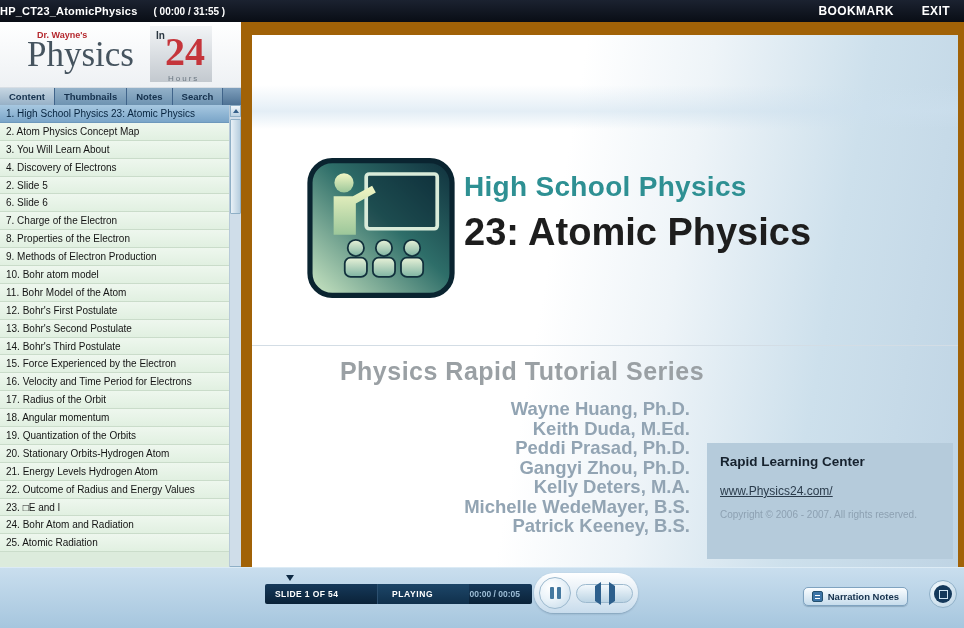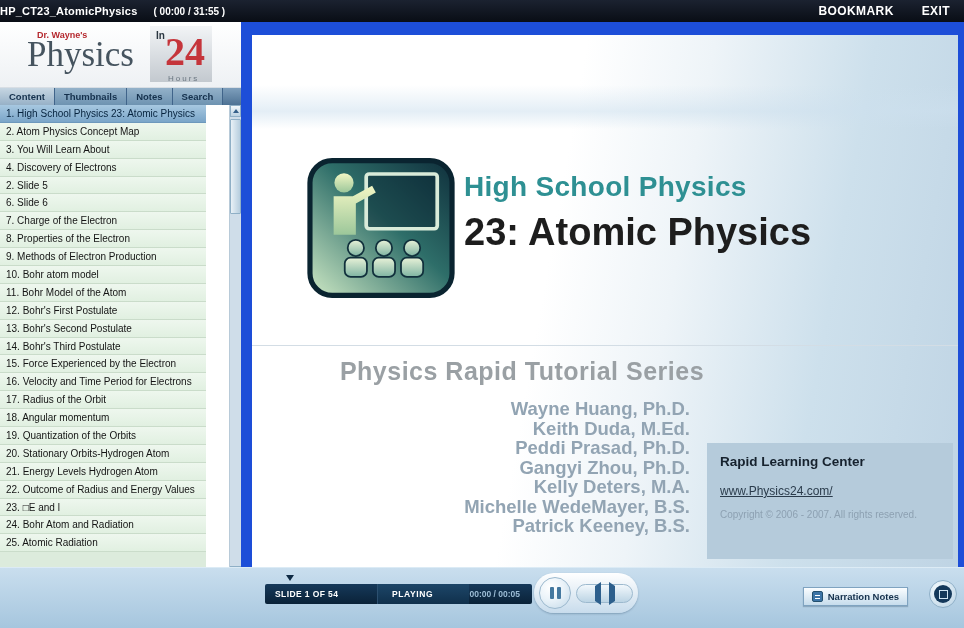--- a/index.html
+++ b/index.html
@@ -24,36 +24,36 @@
   .logo-word { position:absolute; left:27px; top:13px; font-family:"Liberation Serif", serif; font-size:35px; color:#46545f; }
   .logo-in { position:absolute; left:156px; top:8px; font-size:10px; font-weight:bold; color:#2a3640; }
   .logo-num { position:absolute; left:165px; top:6px; font-family:"Liberation Serif", serif; font-size:40px; font-weight:bold; color:#c5353b; }
   .logo-hours { position:absolute; left:168px; top:52px; font-size:8px; letter-spacing:2px; color:#6a7680; }
 
   .tabs { position:absolute; top:66px; left:0; right:0; height:17px; background:linear-gradient(#7e9fbc,#4e7294); display:flex; }
   .tab { display:flex; align-items:center; justify-content:center; padding:0 9px; font-size:9.5px; font-weight:bold;
     color:#14304c; border-right:1px solid #40648a; background:linear-gradient(#93b1c9,#6e93b1); cursor:pointer; white-space:nowrap; }
   .tab.active { background:linear-gradient(#c6d6e2,#97b1c7); }
 
-  .slide-list { position:absolute; top:83px; left:0; width:206px; bottom:0; overflow:hidden; background:#dcebdc; }
+  .slide-list { position:absolute; top:83px; left:0; width:229px; bottom:0; overflow:hidden; background:#dcebdc; }
   .slide-item { height:17.9px; display:flex; align-items:center; padding-left:6px; font-size:10px; color:#141414;
     background:linear-gradient(#eef7ee,#e1f0e1); border-bottom:1px solid #cadcca; cursor:pointer; white-space:nowrap; overflow:hidden; }
   .slide-item.selected { background:linear-gradient(#a7c8e1,#7aa5c8); border-bottom-color:#6d98bc; color:#06233e; }
 
   .scrollbar { position:absolute; top:83px; right:0; width:12px; bottom:0; background:#cfdde9; border-left:1px solid #b8cad8; cursor:pointer; }
   .sb-up,.sb-down { position:absolute; left:0; width:11px; height:12px; background:linear-gradient(#f2f7fb,#bcd2e2);
     border:1px solid #8fafc6; display:flex; align-items:center; justify-content:center; cursor:pointer; }
   .sb-up { top:0; } .sb-down { bottom:0; }
   .sb-up::after { content:""; border:3px solid transparent; border-bottom:4px solid #35608a; margin-top:-3px; }
   .sb-down::after { content:""; border:3px solid transparent; border-top:4px solid #35608a; margin-bottom:-3px; }
   .sb-thumb { position:absolute; left:0; top:14px; width:11px; height:95px; border:1px solid #8fafc6; border-radius:1px;
     background:linear-gradient(90deg,#e9f1f7,#b6cdde); cursor:grab; }
 
   
-  .stage { position:absolute; left:241px; top:22px; right:0; height:556px; background:#1d4ed8; }
+  .stage { position:absolute; left:241px; top:22px; right:0; height:556px; background:#a16207; }
   .slide { position:absolute; left:11px; top:13px; width:706px; height:537px; overflow:hidden;
     background:linear-gradient(100deg,#ffffff 42%, #eef4f8 58%, #cde0ec 78%, #bfd4e4 100%); }
   .band { position:absolute; left:0; top:50px; width:100%; height:44px;
     background:linear-gradient(to bottom, rgba(205,224,238,0), rgba(205,224,238,.55) 60%, rgba(205,224,238,0)); }
 
   .title-icon { position:absolute; left:55px; top:122px; width:148px; height:142px; }
   .title-icon svg { width:100%; height:100%; display:block; }
 
   .kicker { position:absolute; left:212px; top:136px; font-size:28px; font-weight:bold; color:#2e9093; letter-spacing:.3px; }
   .slide-title { position:absolute; left:212px; top:176px; font-size:38px; font-weight:bold; color:#1d1d1d; }
@@ -93,21 +93,21 @@
 
   .skip-group { position:absolute; left:42px; top:11px; width:57px; height:19px; border-radius:10px;
     border:1px solid #9cb9ce; background:linear-gradient(#f2f8fc,#bcd4e4); display:flex; align-items:center; justify-content:center; gap:6px; }
   .skip-btn { border:none; background:transparent; cursor:pointer; display:flex; align-items:center; padding:0 1px; }
   .icon-prev::before { content:""; width:2px; height:8px; background:#2d5f8c; margin-right:1px; }
   .icon-prev::after { content:""; border:4px solid transparent; border-right:6px solid #2d5f8c; border-left:0; }
   .icon-next::before { content:""; border:4px solid transparent; border-left:6px solid #2d5f8c; border-right:0; }
   .icon-next::after { content:""; width:2px; height:8px; background:#2d5f8c; margin-left:1px; }
 
   .narration-btn { position:absolute; right:56px; top:19px; height:19px; display:flex; align-items:center; gap:5px;
-    padding:0 8px; border:1px solid #7fa3c0; border-radius:0; background:linear-gradient(#fafdff,#c6dcec);
+    padding:0 8px; border:1px solid #7fa3c0; border-radius:5px; background:linear-gradient(#fafdff,#c6dcec);
     font-family:inherit; font-size:9.5px; font-weight:bold; color:#14304c; cursor:pointer; box-shadow:0 1px 1px rgba(25,55,85,.25); }
   .notes-icon { width:11px; height:11px; background:#3c74a6; border:1px solid #24506e; border-radius:2px; position:relative; }
   .notes-icon::before { content:""; position:absolute; left:2px; top:3px; right:2px; height:1px; background:#fff; box-shadow:0 3px 0 #fff; }
 
   .fit-btn { position:absolute; right:7px; top:12px; width:28px; height:28px; border-radius:50%;
     border:1px solid #8fb0c8; background:radial-gradient(circle at 35% 30%, #f4fafd, #b9d2e4);
     cursor:pointer; display:flex; align-items:center; justify-content:center; }
   .fit-icon { width:18px; height:18px; border-radius:50%; background:#14385a; display:flex; align-items:center; justify-content:center; }
   .fit-icon::before { content:""; width:7px; height:7px; border:1.5px solid #cfe4f2; }
 </style>

